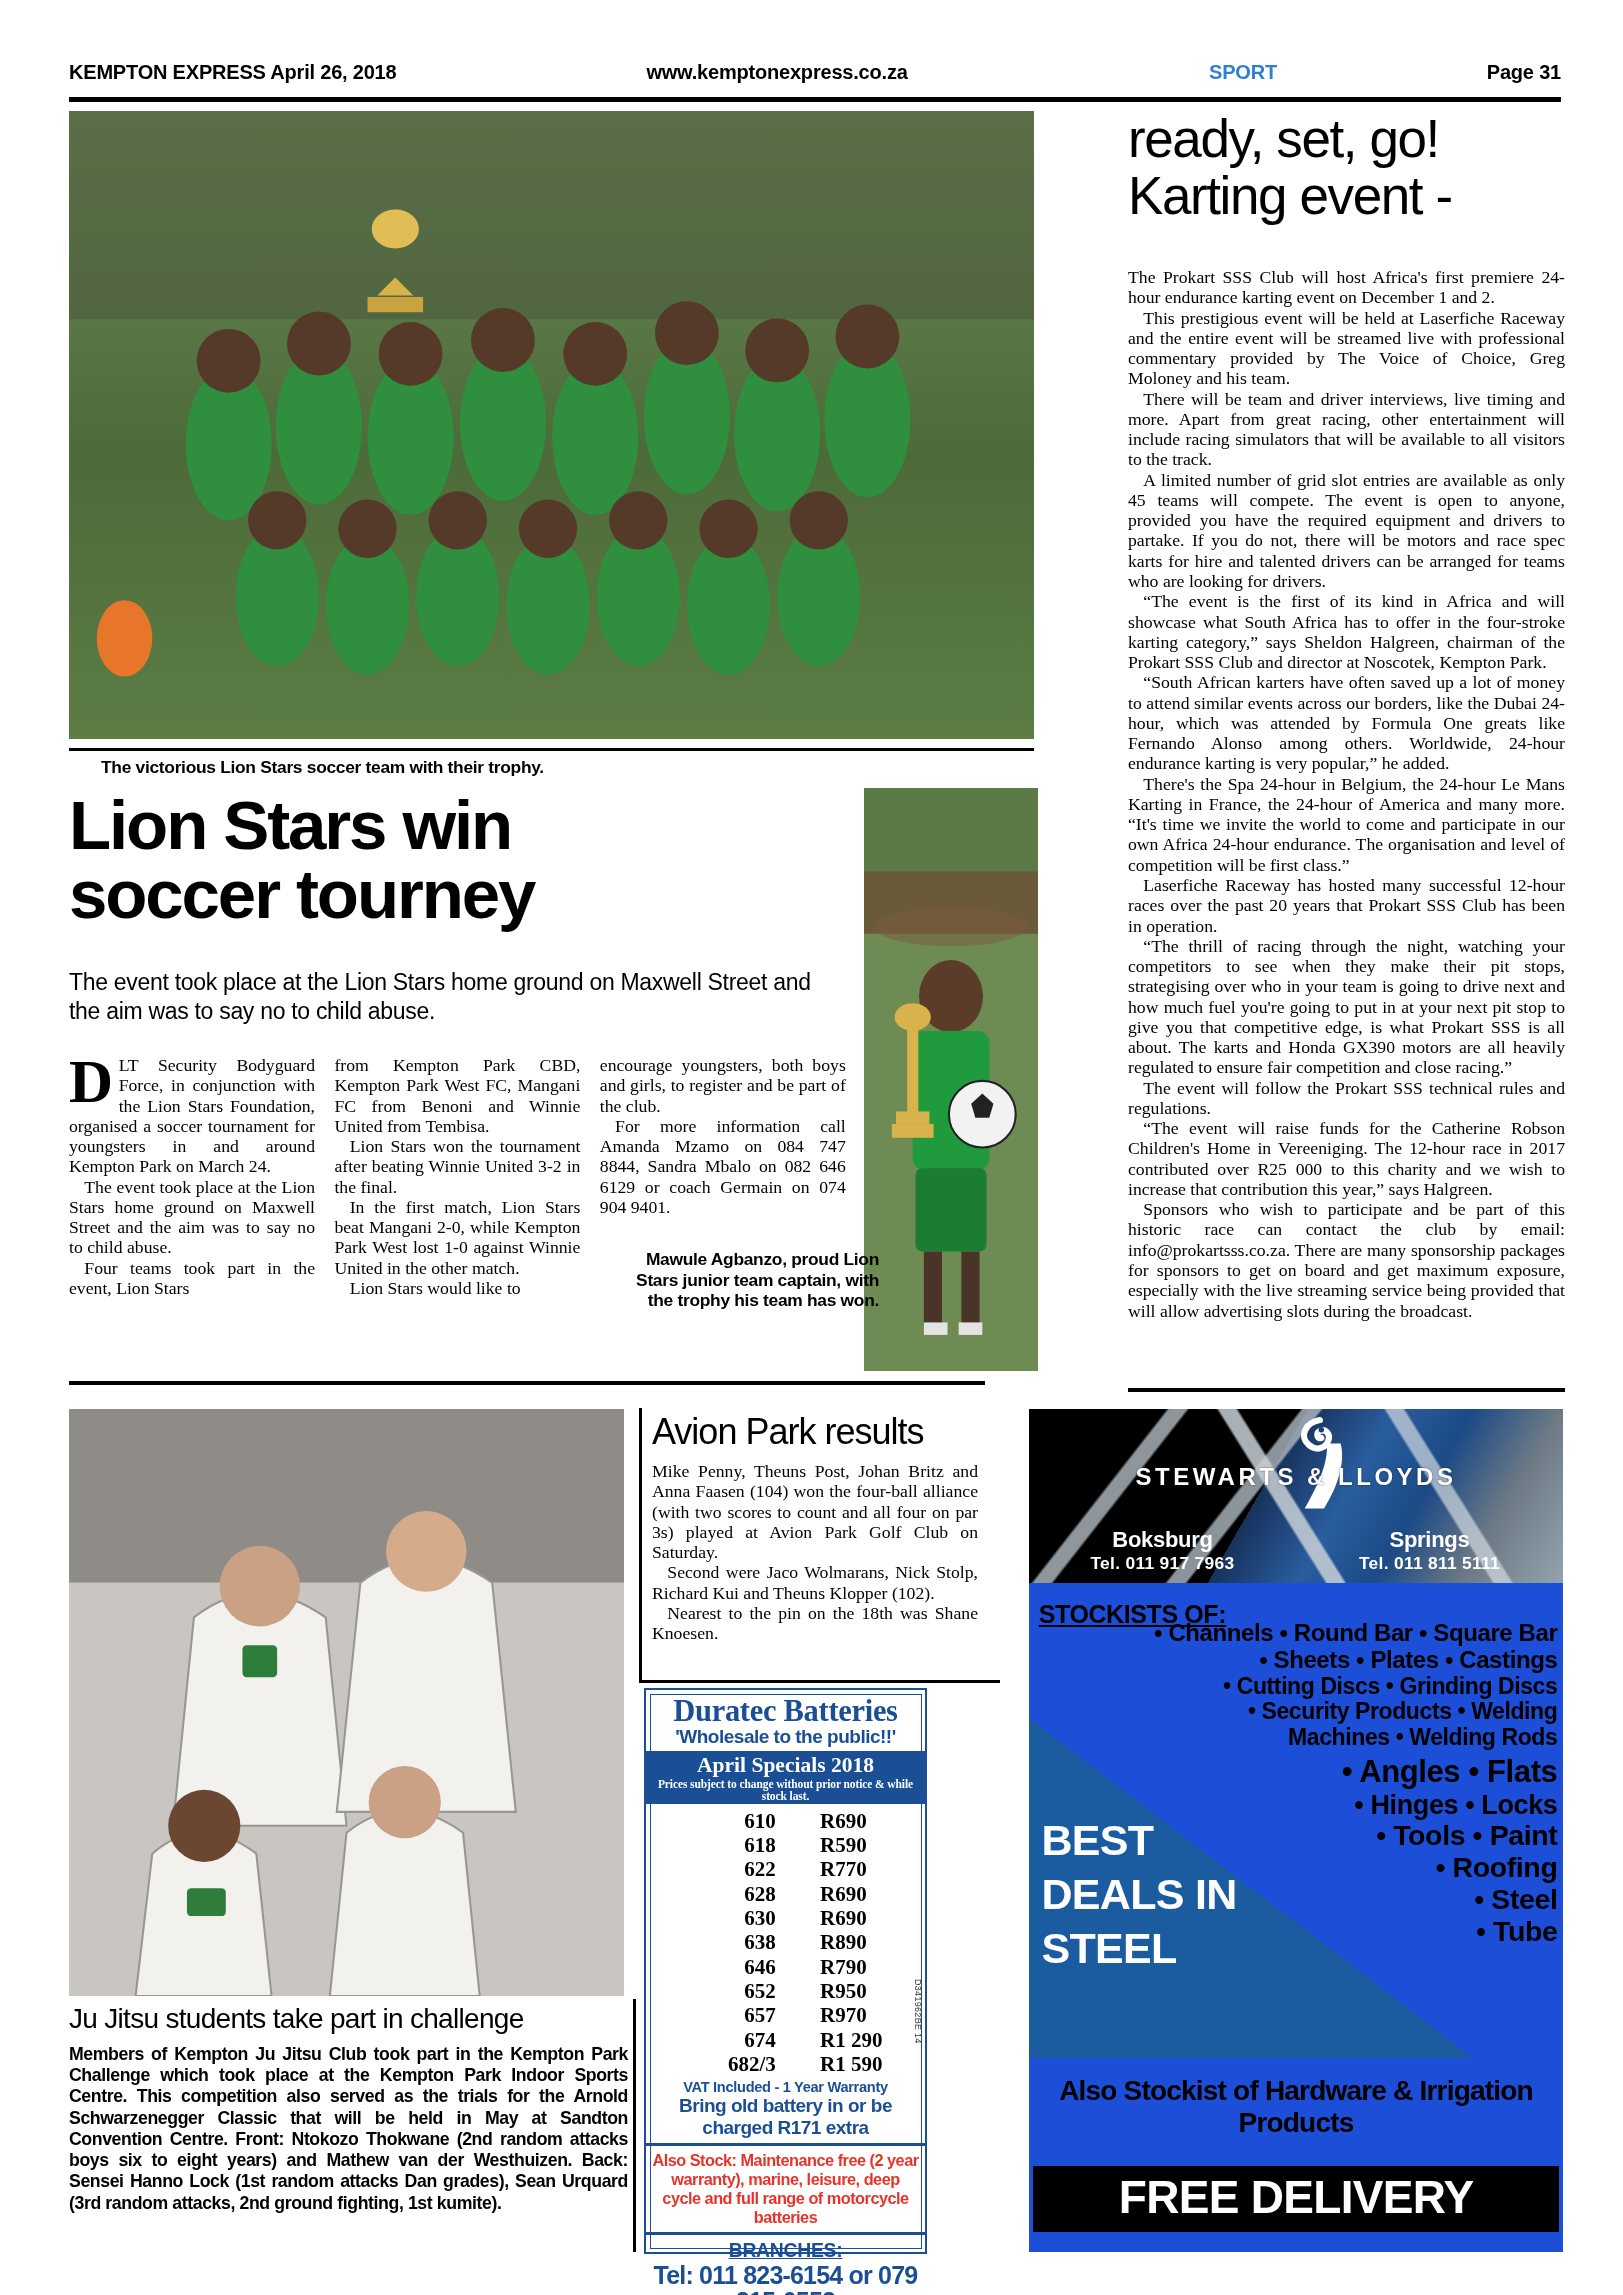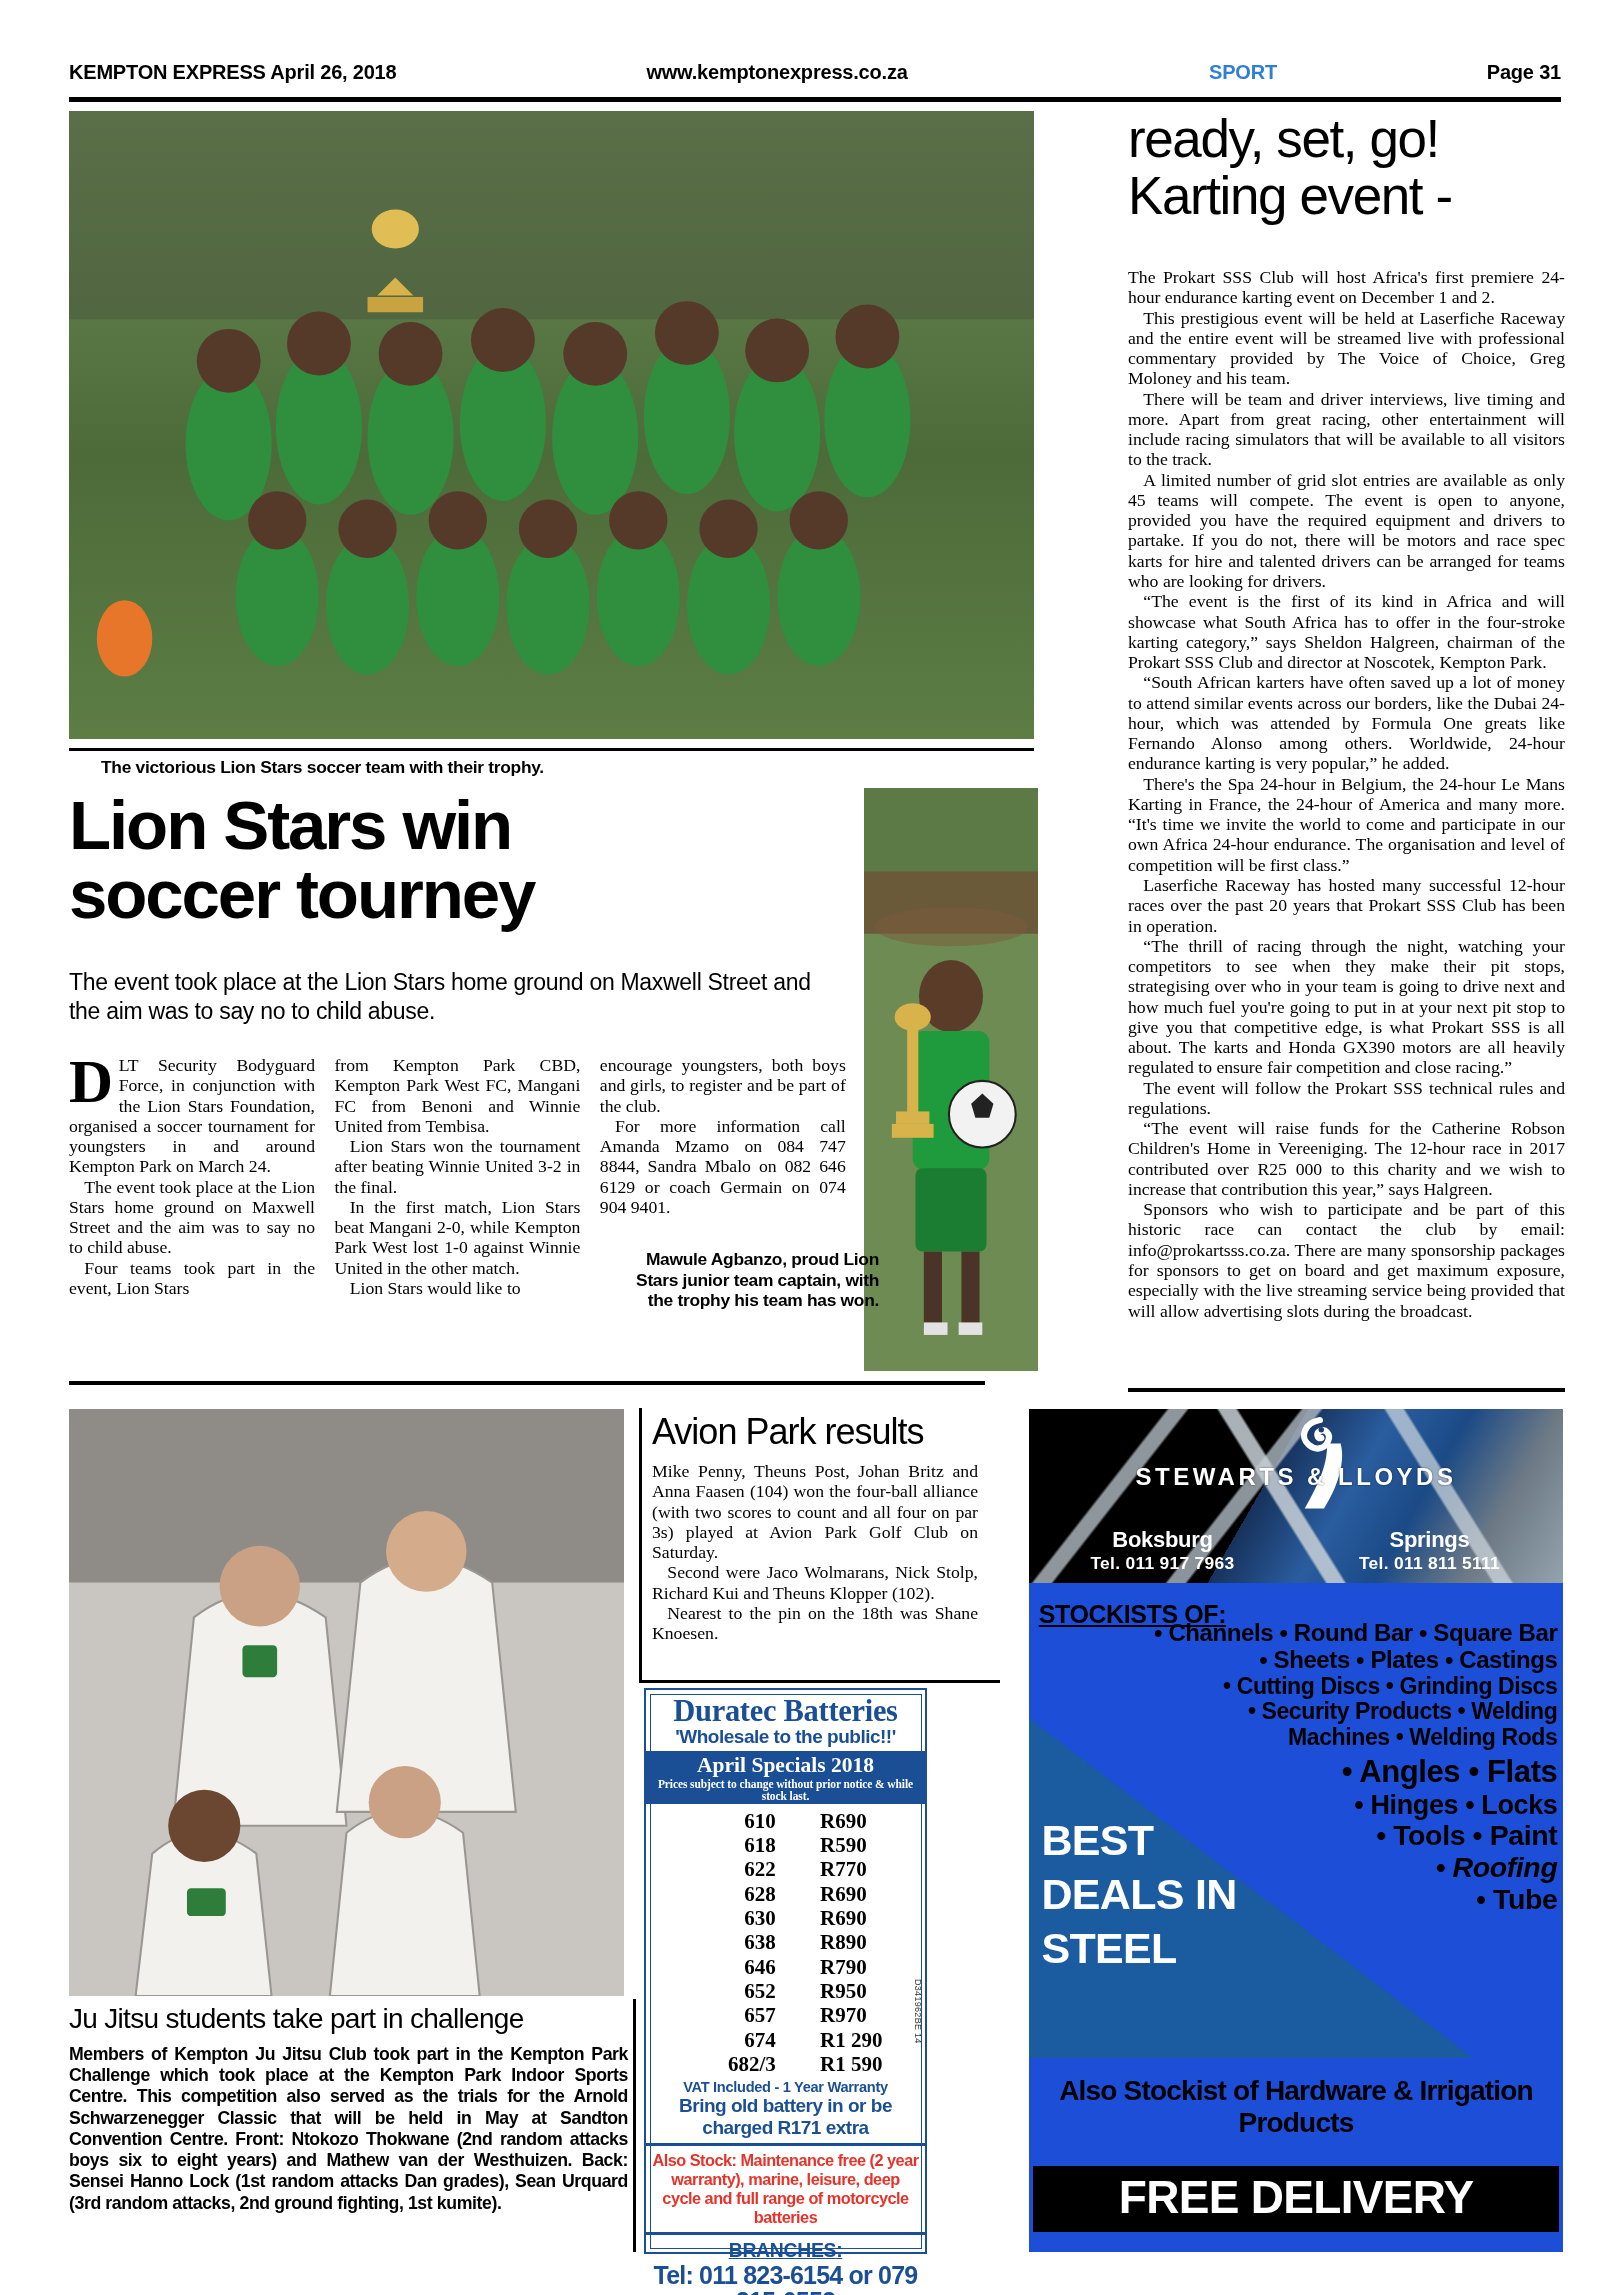--- a/index.html
+++ b/index.html
@@ -495,21 +495,22 @@
 
     <div id="sl-items">
       <div class="ln" style="font-size:24px; padding-top:2.8px;">•  Channels •  Round Bar •  Square Bar</div>
       <div class="ln" style="font-size:24px;">•  Sheets •  Plates •  Castings</div>
       <div class="ln" style="font-size:23px;">•  Cutting Discs •  Grinding Discs</div>
       <div class="ln" style="font-size:23px;">•  Security Products •  Welding</div>
       <div class="ln" style="font-size:23px;">Machines •  Welding Rods</div>
       <div class="ln" style="font-size:31px; margin-top:4.2px;">•  Angles •  Flats</div>
       <div class="ln" style="font-size:27px;">•  Hinges •  Locks</div>
       <div class="ln" style="font-size:28.5px;">•  Tools •  Paint</div>
-      <div class="ln" style="font-size:28.5px;font-style:italic;">•  Roofing</div>
+      <div class="ln" style="font-size:28.5px;">•  Roofing</div>
+      <div class="ln" style="font-size:28.5px;">•  Steel</div>
       <div class="ln" style="font-size:28.5px;">•  Tube</div>
     </div>
 
     <div id="sl-bestdeals">BEST DEALS IN STEEL</div>
     <div id="sl-alsostock">Also Stockist of Hardware &amp; Irrigation Products</div>
     <div id="sl-free">FREE DELIVERY</div>
   </div>
 
 </div>
 

